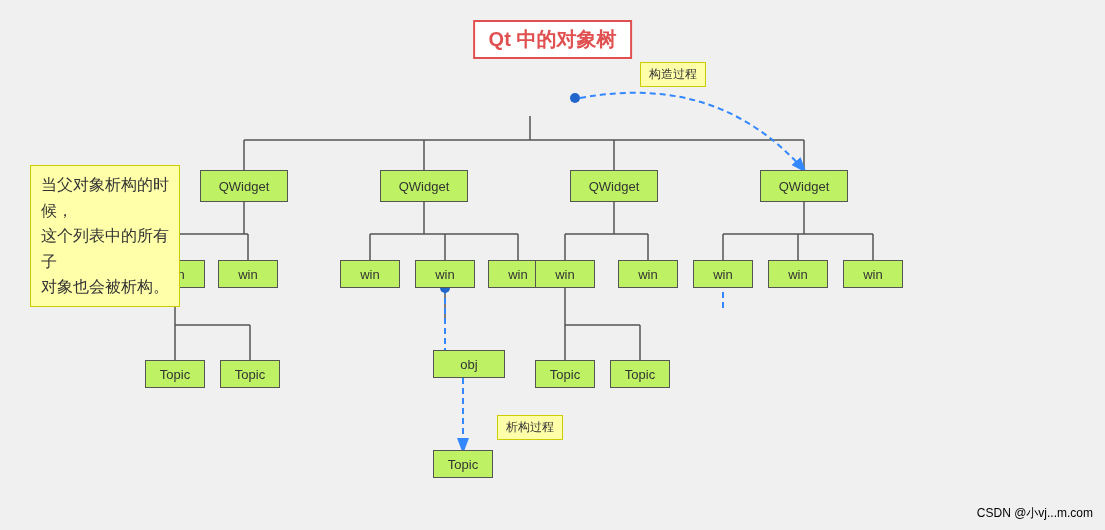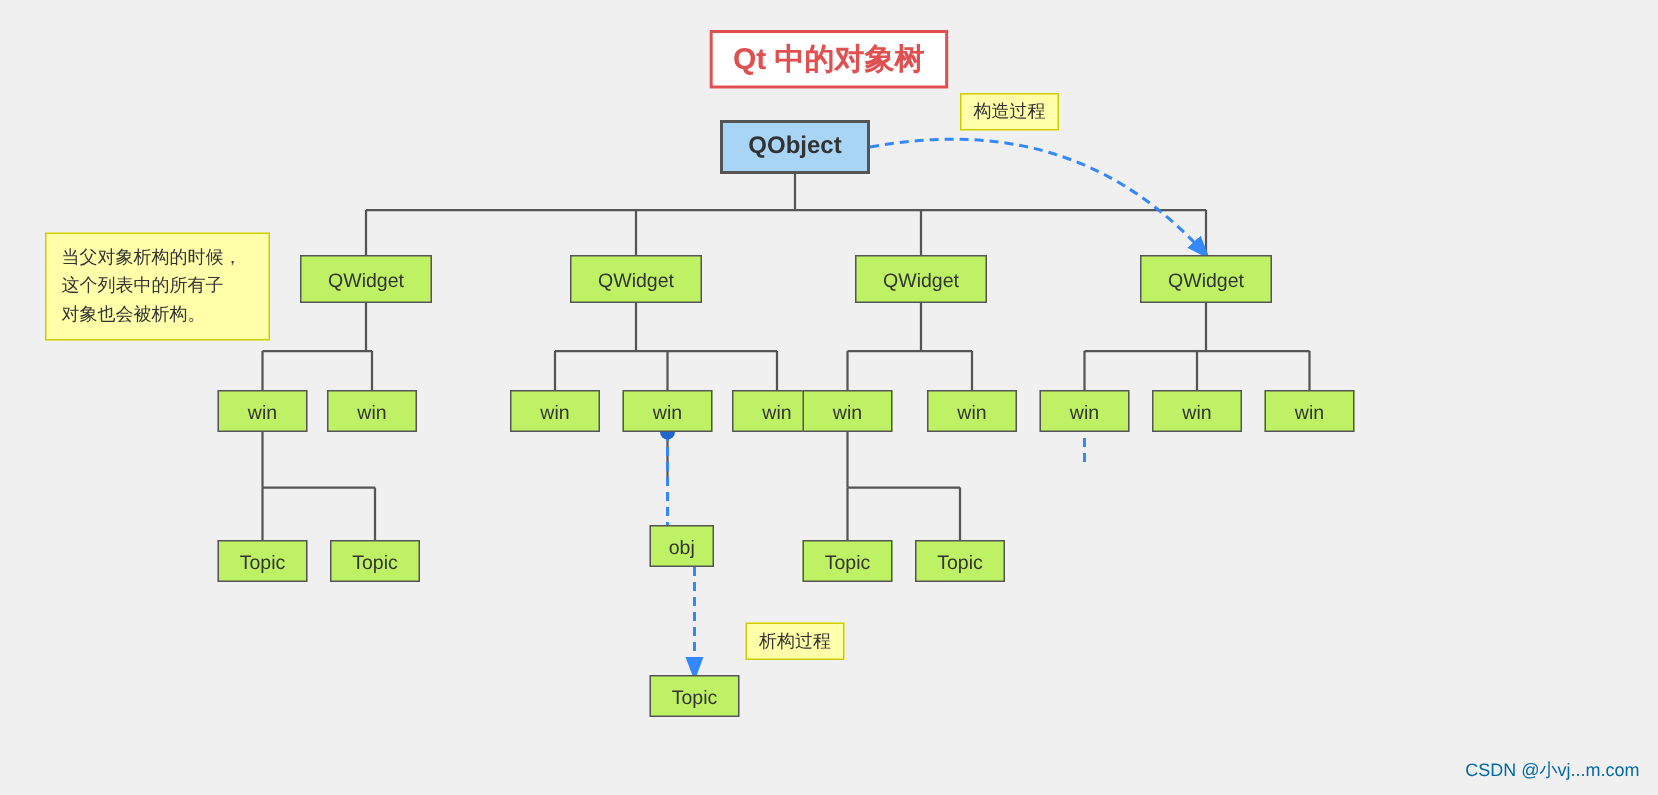--- a/index.html
+++ b/index.html
@@ -44,23 +44,24 @@
       background: #a8d4f5;
       border: 2px solid #555;
       font-size: 16px;
       font-weight: bold;
     }
     .callout-yellow {
       position: absolute;
       background: #ffffaa;
       border: 1.5px solid #cccc00;
       padding: 6px 10px;
-      font-size: 12px;
+      font-size: 16px;
       color: #333;
       line-height: 1.6;
+      margin-top: 10px;
     }
     .callout-label {
       position: absolute;
       background: #ffffaa;
       border: 1.5px solid #cccc00;
       padding: 3px 8px;
       font-size: 12px;
       color: #333;
       white-space: nowrap;
     }
@@ -69,21 +70,21 @@
       top: 0; left: 0;
       width: 1105px;
       height: 530px;
       pointer-events: none;
     }
     .watermark {
       position: absolute;
       bottom: 8px;
       right: 12px;
       font-size: 12px;
-      color: #0369a1;
+      color: #000000;
     }
   </style>
 </head>
 <body>
 
 <div class="canvas">
 
   <div class="title">Qt 中的对象树</div>
 
   <svg class="lines">
@@ -143,23 +144,20 @@
 
     <line x1="463" y1="378" x2="463" y2="450" stroke="#3388ff" stroke-width="2" stroke-dasharray="6,4" marker-end="url(#arrowBlue)"></line>
 
     <defs>
       <marker id="arrowBlue" markerWidth="8" markerHeight="8" refX="6" refY="3" orient="auto">
         <path d="M0,0 L0,6 L8,3 z" fill="#3388ff"></path>
       </marker>
     </defs>
   </svg>
 
-  <div class="node node-qobject" style="left:480px;top:80px;width:100px;height:36px;">
-    <span>QObject</span>
-  </div>
 
   <div class="node" style="left:200px;top:170px;width:88px;height:32px;">
     <span>QWidget</span>
   </div>
   <div class="node" style="left:380px;top:170px;width:88px;height:32px;">
     <span>QWidget</span>
   </div>
   <div class="node" style="left:570px;top:170px;width:88px;height:32px;">
     <span>QWidget</span>
   </div>
@@ -198,21 +196,21 @@
     <span>win</span>
   </div>
 
   <div class="node" style="left:145px;top:360px;width:60px;height:28px;">
     <span>Topic</span>
   </div>
   <div class="node" style="left:220px;top:360px;width:60px;height:28px;">
     <span>Topic</span>
   </div>
 
-  <div class="node" style="left:433px;top:350px;width:43px;height:28px;">
+  <div class="node" style="left:433px;top:350px;width:72px;height:28px;">
     <span>obj</span>
   </div>
 
   <div class="node" style="left:535px;top:360px;width:60px;height:28px;">
     <span>Topic</span>
   </div>
   <div class="node" style="left:610px;top:360px;width:60px;height:28px;">
     <span>Topic</span>
   </div>
 

